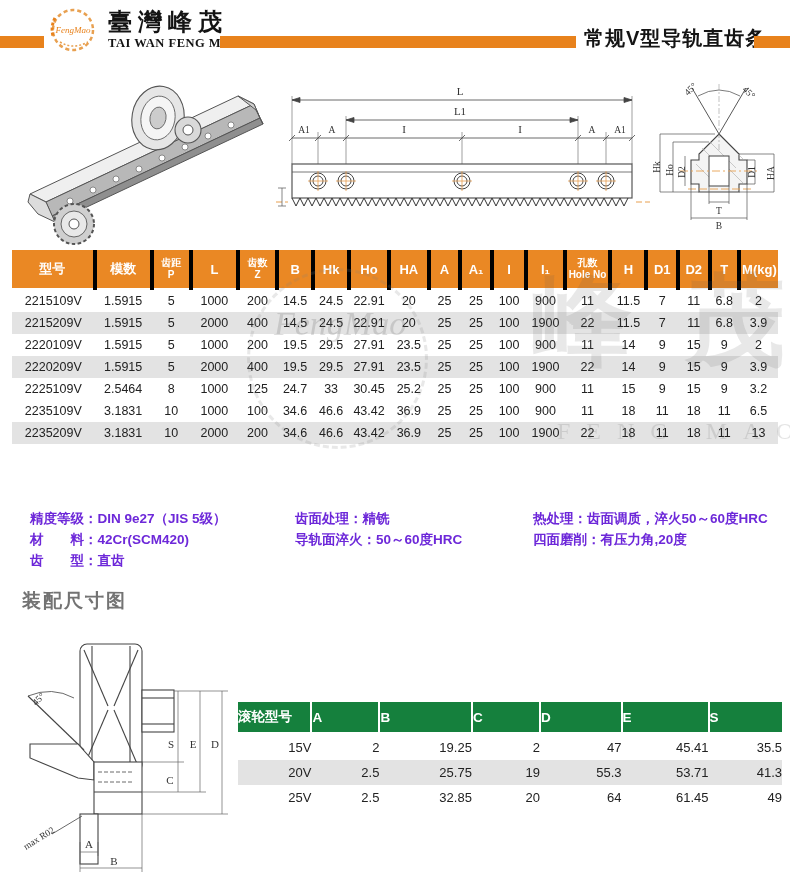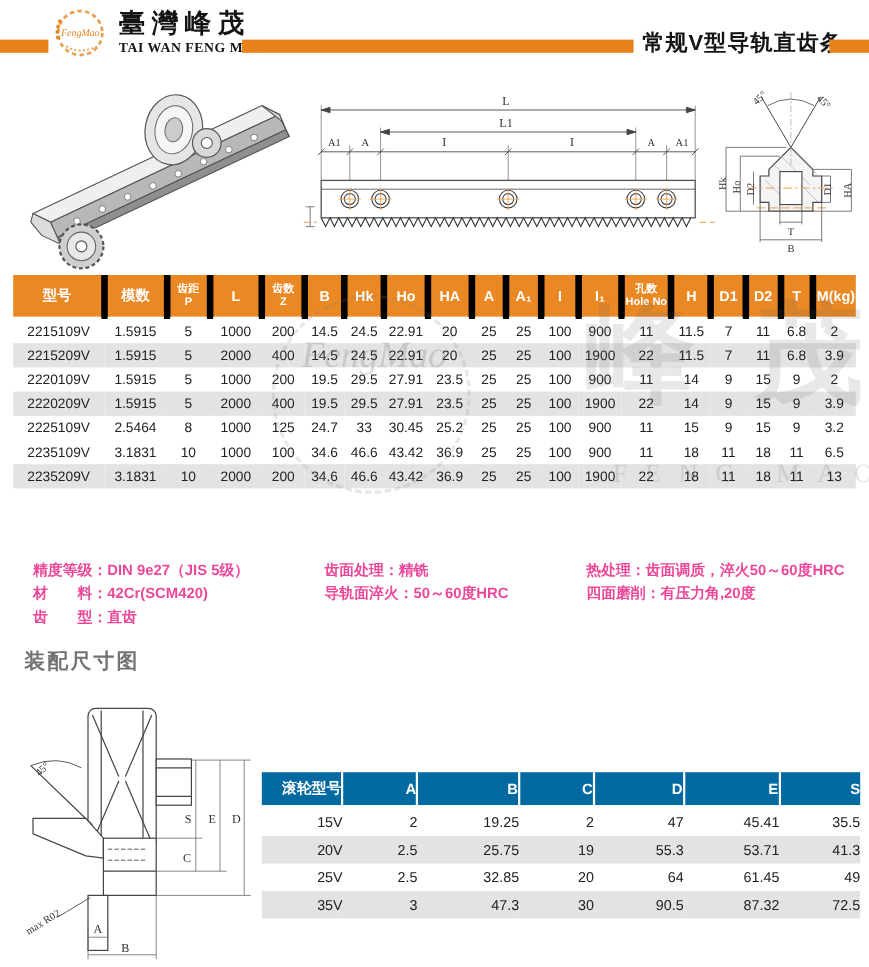--- a/index.html
+++ b/index.html
@@ -24,48 +24,48 @@
   .assembly{position:absolute;left:22px;top:636px;}
   .dim{font-family:"Liberation Serif",serif;font-size:11px;fill:#333;}
   .dim-s{font-family:"Liberation Serif",serif;font-size:9.5px;fill:#333;}
 
   
   .rack-wrap{position:absolute;left:12px;top:250px;width:766px;}
   table{border-collapse:collapse;table-layout:fixed;width:100%;}
   .rack-table th{background:#EA8824;color:#fff;font-weight:bold;font-size:13px;height:38px;
                  padding:0;text-align:center;vertical-align:middle;border-bottom:2px solid #fff;}
   .rack-table th.two-line{font-size:10px;line-height:1.2;white-space:pre-line;}
-  .rack-table th + th{border-left:6px solid #000000;}
+  .rack-table th + th{border-left:4px solid #000000;}
   .rack-table td{height:22px;text-align:center;font-size:12.5px;color:#222;padding:0;white-space:nowrap;}
   tr.stripe td{background:#E3E3E3;}
 
   
   .watermark{position:absolute;left:0;top:0;width:100%;height:100%;pointer-events:none;z-index:5;}
   .wm-gear{position:absolute;left:235px;top:18px;width:175px;height:175px;border:3px dashed rgba(130,130,130,.18);border-radius:50%;}
   .wm-script{position:absolute;left:262px;top:55px;font-family:"Liberation Serif",serif;font-style:italic;
              font-size:34px;color:rgba(100,100,100,.22);}
   .wm-cn{position:absolute;left:520px;top:22px;font-family:"Liberation Serif",serif;font-weight:bold;
          font-size:100px;line-height:1;color:rgba(95,95,95,.14);letter-spacing:14px;white-space:nowrap;}
   .wm-en{position:absolute;left:545px;top:168px;font-family:"Liberation Serif",serif;
          font-size:24px;color:rgba(95,95,95,.17);letter-spacing:16px;white-space:nowrap;}
 
   
   .specs{position:absolute;left:0;top:508px;width:790px;height:70px;}
   .spec-col{position:absolute;top:0;}
   .spec-col-1{left:30px;}
   .spec-col-2{left:295px;}
   .spec-col-3{left:533px;}
-  .spec-line{font-size:13.5px;font-weight:bold;color:#ec4899;line-height:21px;white-space:nowrap;}
+  .spec-line{font-size:13.5px;font-weight:bold;color:#6d28d9;line-height:21px;white-space:nowrap;}
 
   
   .assembly-title{position:absolute;left:22px;top:588px;font-size:19px;font-weight:bold;
                   color:#737373;letter-spacing:2px;}
   .roller-wrap{position:absolute;left:238px;top:702px;width:544px;}
-  .roller-table th{background:#0369a1;color:#fff;font-weight:bold;font-size:13.5px;height:30px;
-                   padding:0;text-align:right;border-bottom:3px solid #fff;}
+  .roller-table th{background:#15803d;color:#fff;font-weight:bold;font-size:13.5px;height:30px;
+                   padding:0;text-align:left;border-bottom:3px solid #fff;}
   .roller-table th + th{border-left:2px solid #fff;}
   .roller-table td{height:25px;text-align:right;font-size:13px;color:#222;padding:0;}
 </style>
 </head>
 <body>
 
 <div class="page">
 
   <div class="accent-bar bar-left"></div>
   <div class="logo">
@@ -551,26 +551,17 @@
           </tr>
           <tr>
             <td>25V</td>
             <td>2.5</td>
             <td>32.85</td>
             <td>20</td>
             <td>64</td>
             <td>61.45</td>
             <td>49</td>
           </tr>
-          <tr class="stripe">
-            <td>35V</td>
-            <td>3</td>
-            <td>47.3</td>
-            <td>30</td>
-            <td>90.5</td>
-            <td>87.32</td>
-            <td>72.5</td>
-          </tr>
         </tbody>
     </table>
   </div>
 
 </div>
 
 </body></html>

